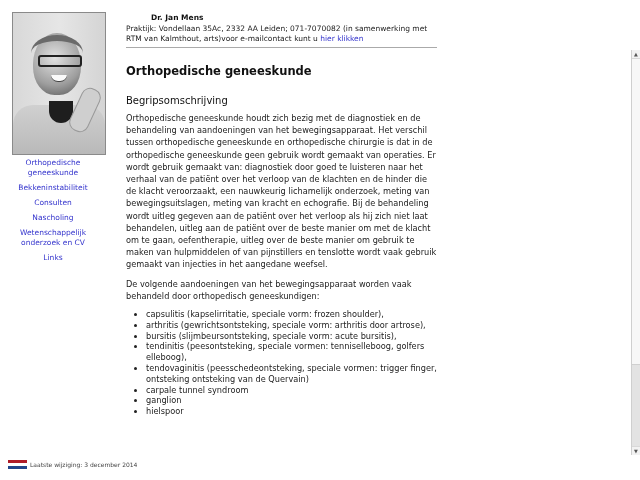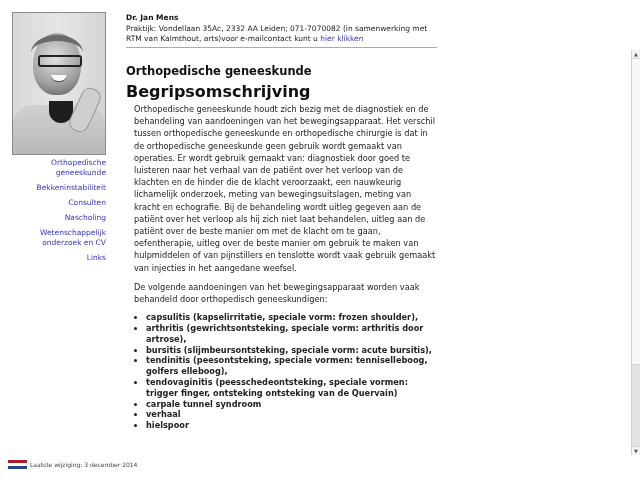--- a/index.html
+++ b/index.html
@@ -2,21 +2,21 @@
 <html><head>
 <meta charset="utf-8">
 <style>
   html, body { margin:0; padding:0; }
   body {
     width:640px; height:480px; overflow:hidden; position:relative;
     background:#ffffff;
     font-family:"DejaVu Sans", sans-serif;
     color:#222;
   }
-  a { color:#3333cc; text-decoration:none; }
+  a { color:#3333cc; text-decoration:none;text-align:center; }
 
   
   #photo {
     position:absolute; left:12px; top:12px; width:92px; height:141px;
     border:1px solid #8a8a8a;
     background:linear-gradient(180deg,#dcdcdc 0%,#cfcfcf 40%,#b8b8b8 70%,#c8c8c8 100%);
     overflow:hidden;
   }
   #photo .wall { position:absolute; left:0; top:0; width:92px; height:141px;
     background:linear-gradient(90deg,#d8d8d8 0%,#e6e6e6 50%,#d4d4d4 100%); }
@@ -34,30 +34,30 @@
     background:#1e1e1e; border-radius:0 0 12px 12px; }
   #photo .hand { position:absolute; left:62px; top:74px; width:18px; height:44px;
     background:#cfcfcf; border-radius:9px; transform:rotate(25deg); border:1px solid #999; }
 
   #nav { position:absolute; left:0; top:158px; width:106px; text-align:right;
     font-size:7.5px; line-height:10px; }
   #nav a { display:block; margin-bottom:5px; color:#3333cc; }
 
   
   #header { position:absolute; left:126px; top:13px; width:312px; font-size:7.5px; line-height:10.5px; color:#222; }
-  #header .name { font-weight:bold; color:#111; }
+  #header .name { font-weight:bold; color:#111;margin-left:25px; }
   #divider { position:absolute; left:126px; top:47px; width:311px; height:0; border-top:1px solid #aaaaaa; }
 
   
   #main { position:absolute; left:126px; top:58px; width:312px; height:395px; overflow:hidden; font-size:8.2px; line-height:12.2px; color:#222; }
   #main h1 { font-size:11.5px; font-weight:bold; margin:6px 0 4px 0; line-height:14px; color:#111; }
-  #main h2 { font-size:16px; font-weight:bold; margin:7px 0 5px 0; line-height:13px; color:#111; }
-  #main p { margin:0 0 7px 8px; }
+  #main h2 { font-size:10px; font-weight:normal; margin:16px 0 5px 0; line-height:13px; color:#111; }
+  #main p { margin:0 0 7px 0; }
   #main h2.sec { margin-top:8px; }
-  #main ul { margin:0; padding-left:20px; list-style:disc;font-weight:bold; }
+  #main ul { margin:0; padding-left:20px; list-style:disc; }
   #main li { line-height:10.8px; }
 
   
   #scrollbar { position:absolute; left:631px; top:50px; width:8px; height:405px; background:#e3e3e3; border-left:1px solid #cfcfcf; }
   #scroll-up, #scroll-down { position:absolute; left:0; width:8px; height:8px; background:#f2f2f2; font-size:5px; line-height:8px; text-align:center; color:#555; }
   #scroll-up { top:0; border-bottom:1px solid #d8d8d8; }
   #scroll-down { bottom:0; border-top:1px solid #d8d8d8; }
   #scroll-thumb { position:absolute; left:0; top:9px; width:8px; height:305px; background:#f7f7f7; border-bottom:1px solid #d0d0d0; }
 
   
@@ -100,21 +100,21 @@
   <h2>Begripsomschrijving</h2>
   <p>Orthopedische geneeskunde houdt zich bezig met de diagnostiek en de behandeling van aandoeningen van het bewegingsapparaat. Het verschil tussen orthopedische geneeskunde en orthopedische chirurgie is dat in de orthopedische geneeskunde geen gebruik wordt gemaakt van operaties. Er wordt gebruik gemaakt van: diagnostiek door goed te luisteren naar het verhaal van de patiënt over het verloop van de klachten en de hinder die de klacht veroorzaakt, een nauwkeurig lichamelijk onderzoek, meting van bewegingsuitslagen, meting van kracht en echografie. Bij de behandeling wordt uitleg gegeven aan de patiënt over het verloop als hij zich niet laat behandelen, uitleg aan de patiënt over de beste manier om met de klacht om te gaan, oefentherapie, uitleg over de beste manier om gebruik te maken van hulpmiddelen of van pijnstillers en tenslotte wordt vaak gebruik gemaakt van injecties in het aangedane weefsel.</p>
   <p>De volgende aandoeningen van het bewegingsapparaat worden vaak behandeld door orthopedisch geneeskundigen:</p>
   <ul>
     <li>capsulitis (kapselirritatie, speciale vorm: frozen shoulder),</li>
     <li>arthritis (gewrichtsontsteking, speciale vorm: arthritis door artrose),</li>
     <li>bursitis (slijmbeursontsteking, speciale vorm: acute bursitis),</li>
     <li>tendinitis (peesontsteking, speciale vormen: tenniselleboog, golfers elleboog),</li>
     <li>tendovaginitis (peesschedeontsteking, speciale vormen: trigger finger, ontsteking ontsteking van de Quervain)</li>
     <li>carpale tunnel syndroom</li>
-    <li>verhaal</li>
+    <li>ganglion</li>
     <li>hielspoor</li>
 
   </ul>
 </div>
 
 <div id="scrollbar">
   <div id="scroll-up">▲</div>
   <div id="scroll-thumb"></div>
   <div id="scroll-down">▼</div>
 </div>

